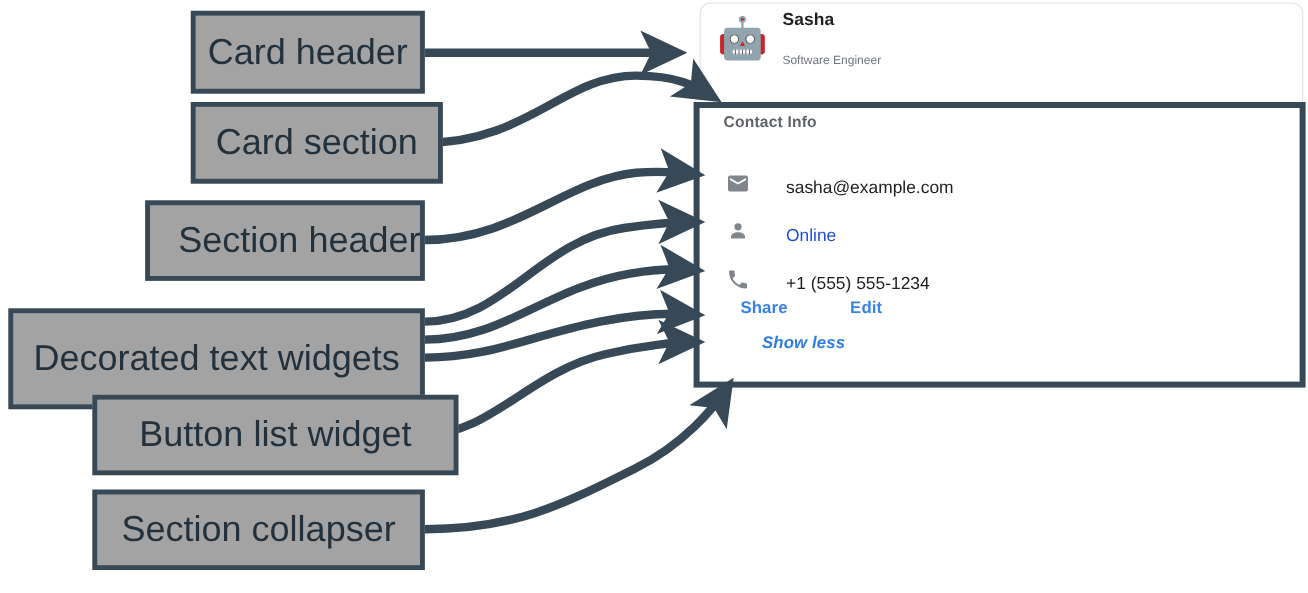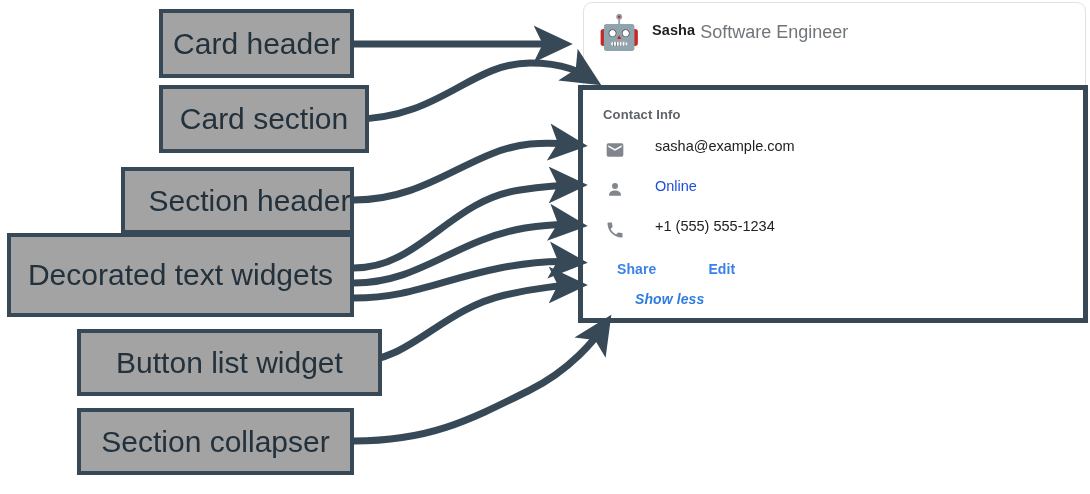--- a/index.html
+++ b/index.html
@@ -30,21 +30,21 @@
     display: flex;
     align-items: center;
     justify-content: center;
     z-index: 4;
     white-space: nowrap;
   }
 
   #cb-card-header    { left: 159px; top: 9px;   width: 195px; height: 69px; }
   #cb-card-section   { left: 159px; top: 85px;  width: 210px; height: 68px; }
   #cb-section-header { left: 121px; top: 167px; width: 233px; height: 67px; padding-left: 24px; }
-  #cb-decorated      { left: 7px;   top: 233px; width: 347px; height: 84px; }
+  #cb-decorated      { left: 7px;   top: 257px; width: 347px; height: 84px; }
   #cb-button-list    { left: 77px;  top: 329px; width: 305px; height: 67px; }
   #cb-collapser      { left: 77px;  top: 408px; width: 277px; height: 67px; }
 
   
   #arrows {
     position: absolute;
     left: 0; top: 0;
     width: 1090px;
     height: 494px;
     z-index: 3;
@@ -77,61 +77,61 @@
     width: 40px;
     height: 40px;
     font-size: 34px;
     line-height: 40px;
     text-align: center;
     flex: 0 0 auto;
     user-select: none;
   }
   #header-text {
     display: flex;
-    flex-direction: row;
+    flex-direction: column;
     justify-content: flex-end;
-    gap: 5px;
+    gap: 20px;
   }
   #header-title {
     font-size: 14.5px;
     font-weight: bold;
     color: #1f1f1f;
     letter-spacing: .1px;
   }
   #header-subtitle {
-    font-size: 18px;
+    font-size: 10px;
     color: #70757a;
   }
 
   
   #card-section {
     position: absolute;
     left: 578px;
     top: 85px;
     width: 510px;
     height: 238px;
     box-sizing: border-box;
     border: 5px solid #374957;
     background: #ffffff;
     z-index: 2;
   }
   #section-inner {
-    padding: 17px 0 0 20px;
+    padding: 4px 0 0 20px;
   }
   #section-header {
     font-size: 13px;
     font-weight: bold;
     color: #5f6368;
     letter-spacing: .15px;
     margin-bottom: 16px;
   }
 
   .text-row {
     display: flex;
-    align-items: flex-start;
+    align-items: flex-end;
     height: 40px;
     gap: 0;
   }
   .row-icon {
     width: 24px;
     height: 24px;
     flex: 0 0 auto;
     display: flex;
     align-items: center;
     justify-content: center;

